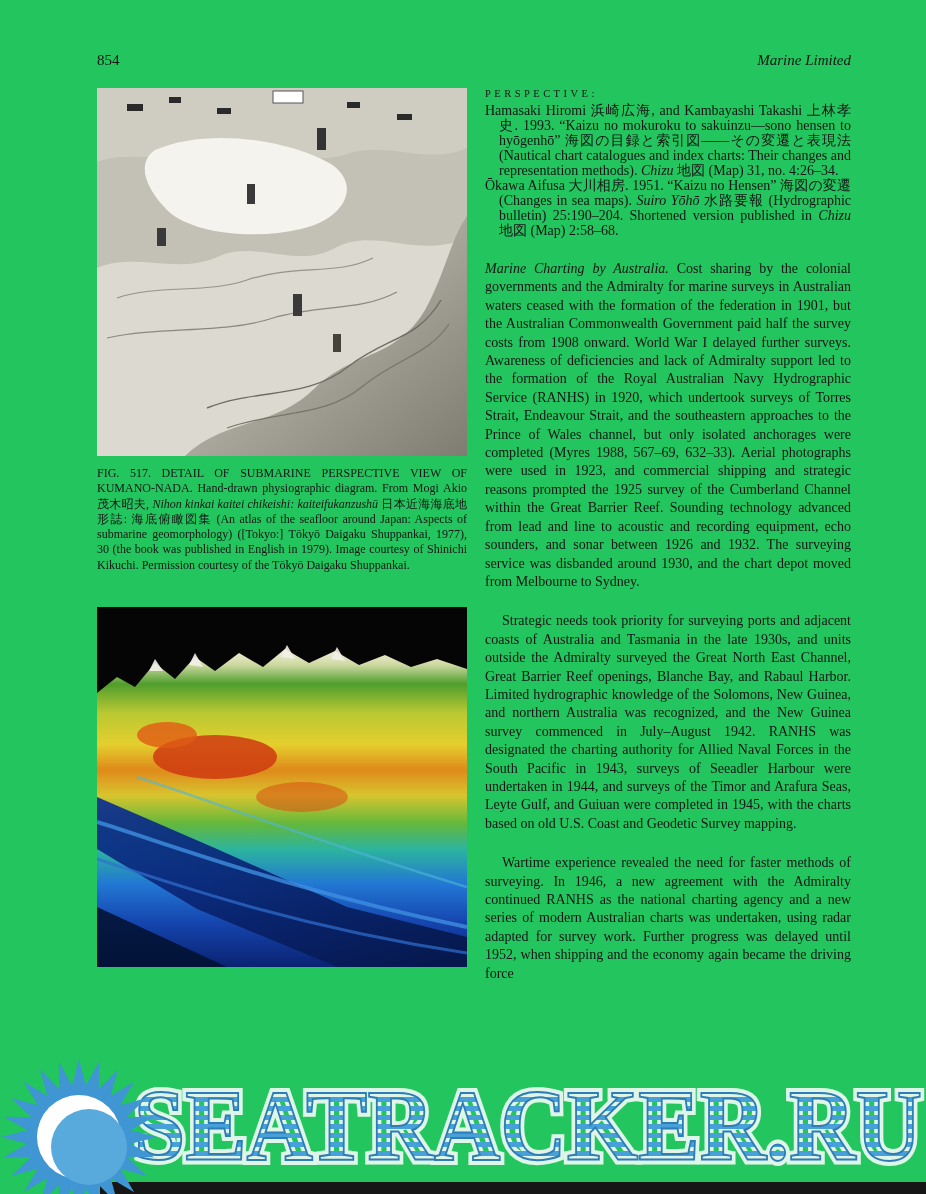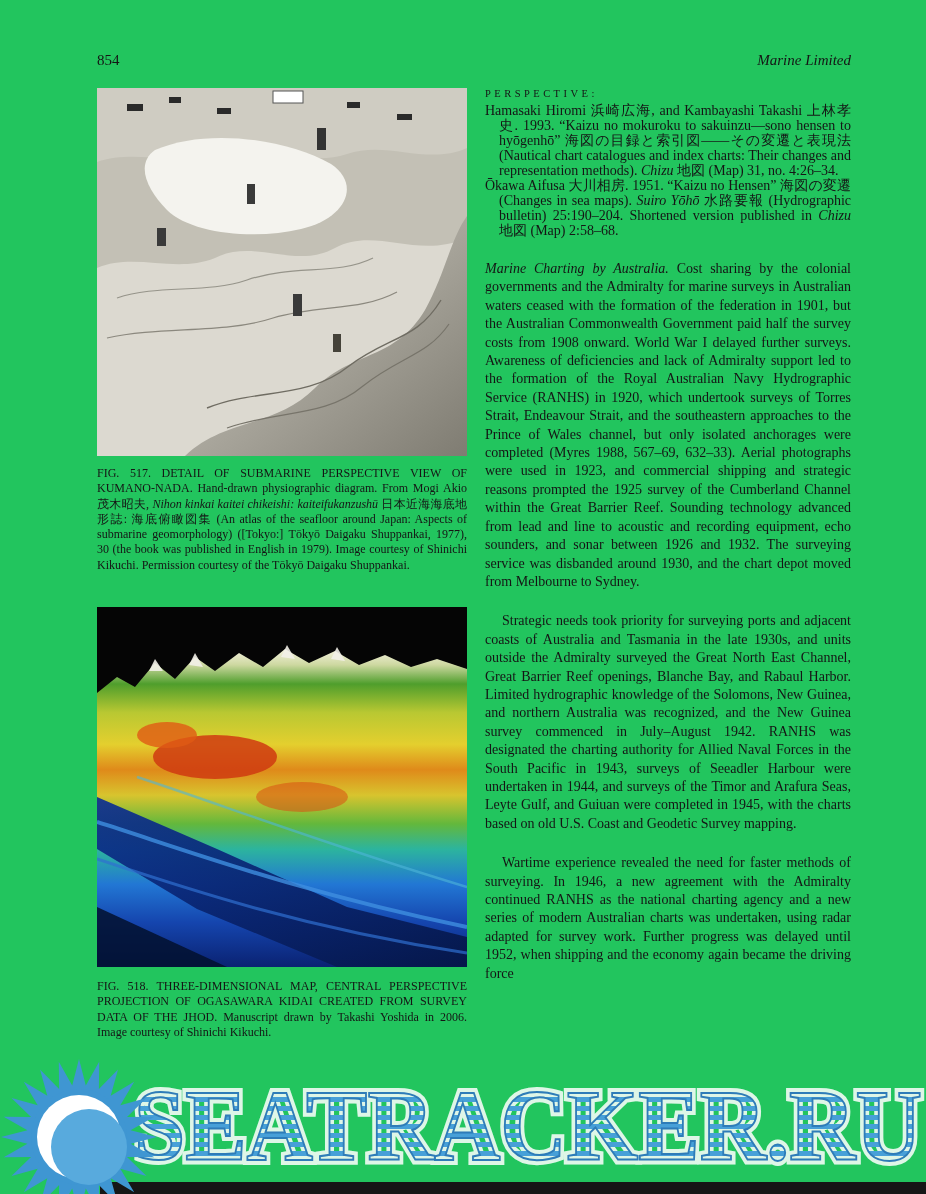--- a/index.html
+++ b/index.html
@@ -107,21 +107,20 @@
           <path d="M234,52 L240,40 248,54 Z" fill="#f2f0e8" opacity="0.9"></path>
           <ellipse cx="118" cy="150" rx="62" ry="22" fill="#cf3a10" opacity="0.85"></ellipse>
           <ellipse cx="70" cy="128" rx="30" ry="13" fill="#e05a14" opacity="0.8"></ellipse>
           <ellipse cx="205" cy="190" rx="46" ry="15" fill="#d84f12" opacity="0.55"></ellipse>
           <path d="M0,190 L120,242 250,300 370,330 370,360 240,360 100,302 0,242 Z" fill="url(#trench)" opacity="0.92"></path>
           <path d="M0,215 C80,240 200,285 370,320" stroke="#3e8fe0" stroke-width="4" fill="none" opacity="0.8"></path>
           <path d="M0,252 C90,282 210,322 370,346" stroke="#2f6fd0" stroke-width="3" fill="none" opacity="0.7"></path>
           <path d="M40,170 C120,196 230,238 370,280" stroke="#4fb6d8" stroke-width="2.4" fill="none" opacity="0.6"></path>
           <path d="M0,300 L0,360 L130,360 Z" fill="#02102e" opacity="0.85"></path>
         </svg>
-        <figcaption class="caption">FIG. 518. THREE-DIMENSIONAL MAP, CENTRAL PERSPECTIVE PROJECTION OF OGASAWARA KIDAI CREATED FROM SURVEY DATA OF THE JHOD. Manuscript drawn by Takashi Yoshida in 2006. Image courtesy of Shinichi Kikuchi.</figcaption>
       </figure>
 
     </div>
 
     <div class="col-right">
 
       <section>
         <h3 class="bib-heading">PERSPECTIVE:</h3>
         <p class="bib-entry">Hamasaki Hiromi 浜崎広海, and Kambayashi Takashi 上林孝史. 1993. “Kaizu no mokuroku to sakuinzu—sono hensen to hyōgenhō” 海図の目録と索引図――その変遷と表現法 (Nautical chart catalogues and index charts: Their changes and representation methods). <i>Chizu</i> 地図 (Map) 31, no. 4:26–34.</p>
         <p class="bib-entry">Ōkawa Aifusa 大川相房. 1951. “Kaizu no Hensen” 海図の変遷 (Changes in sea maps). <i>Suiro Yōhō</i> 水路要報 (Hydrographic bulletin) 25:190–204. Shortened version published in <i>Chizu</i> 地図 (Map) 2:58–68.</p>

